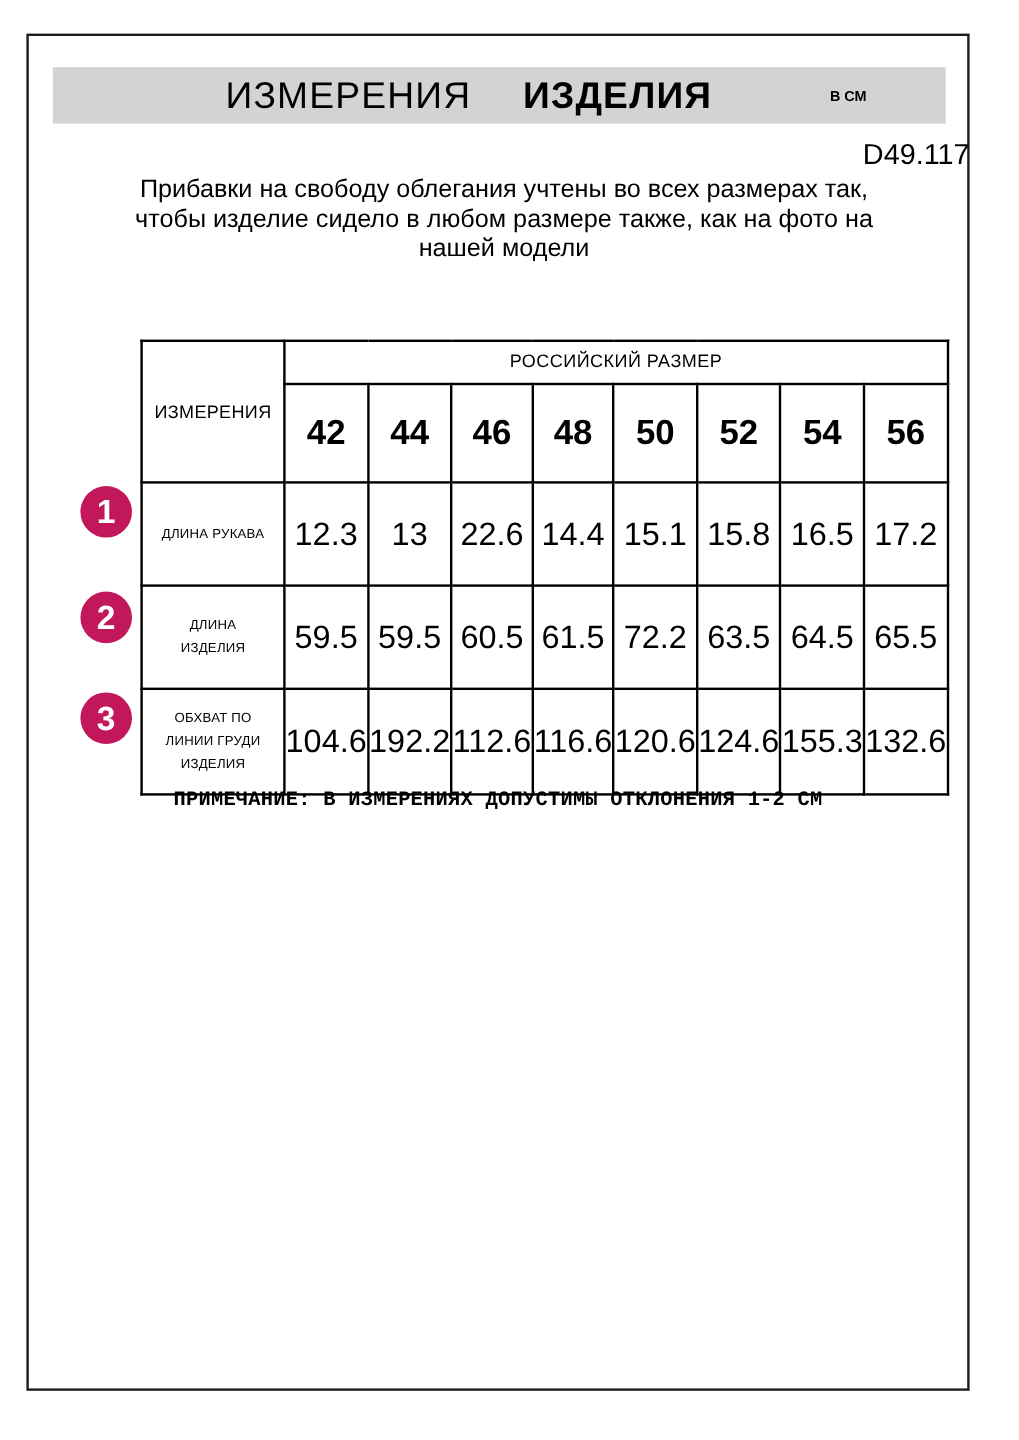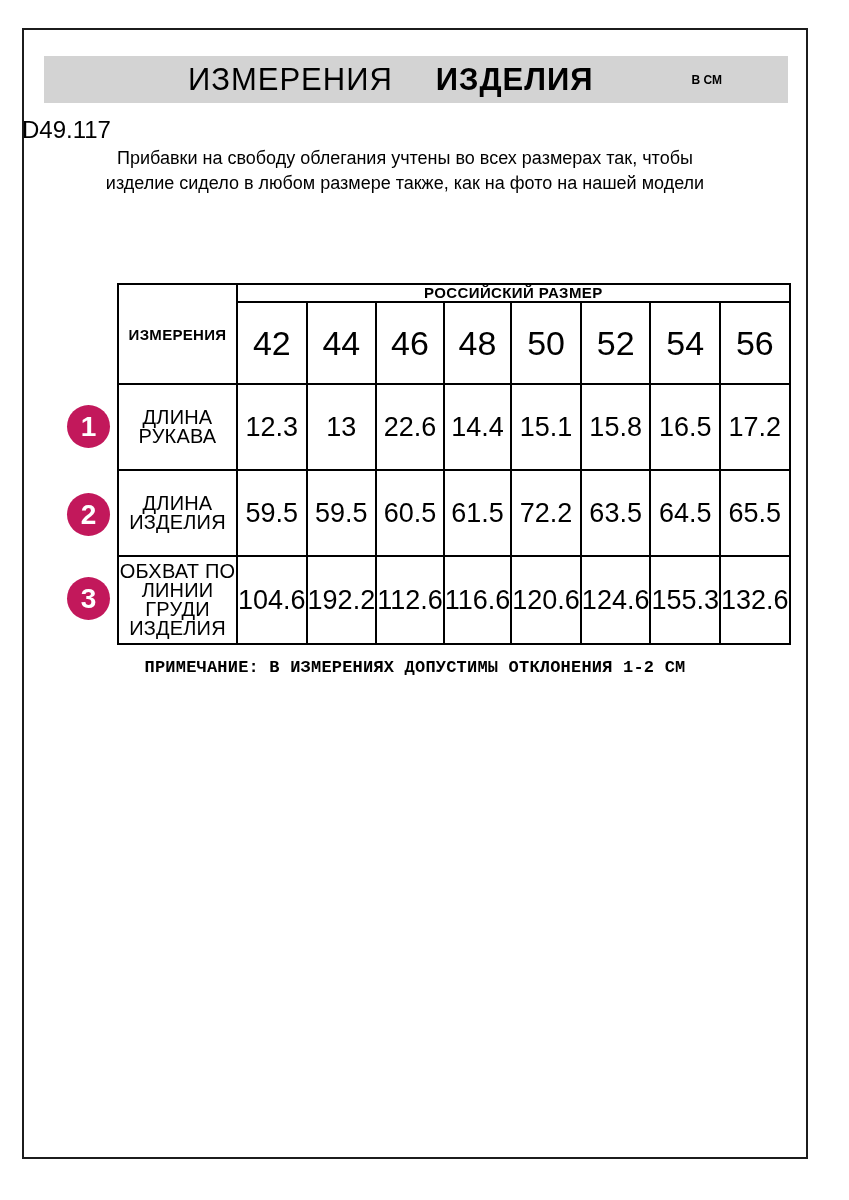--- a/index.html
+++ b/index.html
@@ -42,66 +42,66 @@
   .title-unit {
     font-size: 12px;
     font-weight: bold;
     margin-left: 98px;
     white-space: nowrap;
   }
   .model {
     position: absolute;
     left: 22px; top: 116px;
     width: 786px;
-    text-align: left;
+    text-align: right;
     font-size: 24px;
     line-height: 28px;
   }
   .description {
     position: absolute;
-    left: 97px; top: 146px;
+    left: 112px; top: 146px;
     width: 616px;
     text-align: center;
-    font-size: 18px;
+    font-size: 21px;
     line-height: 24.5px;
   }
   table.size-table {
     position: absolute;
     left: 117px; top: 283px;
     border-collapse: collapse;
     table-layout: fixed;
   }
   table.size-table td {
     border: 2px solid #000;
     text-align: center;
     vertical-align: middle;
     overflow: hidden;
   }
   col.c-label { width: 119px; }
   col.c-size  { width: 60px; }
-  tr.r-group td { height: 18px; font-weight: bold; }
+  tr.r-group td { height: 36px; }
   tr.r-sizes td { height: 82px; }
   tr.r-data  td { height: 86px; }
   tr.r-data.last td { height: 88px; margin-left: 24px; }
   td.corner {
     font-size: 15px;
     letter-spacing: 0.3px;
   }
   td.group {
     font-size: 15px;
     letter-spacing: 0.4px;
     line-height: 16px;
   }
   td.size {
-    font-size: 34px;
-    font-weight: normal;
+    font-size: 29px;
+    font-weight: bold;
     margin-left: 14px;
   }
   td.rowlabel {
-    font-size: 20px;
+    font-size: 11px;
     line-height: 19px;
     white-space: pre-line;
     letter-spacing: 0.2px;
   }
   td.val { font-size: 27px; }
   .badge {
     position: absolute;
     width: 43px; height: 43px;
     left: 67px;
     border-radius: 50%;

